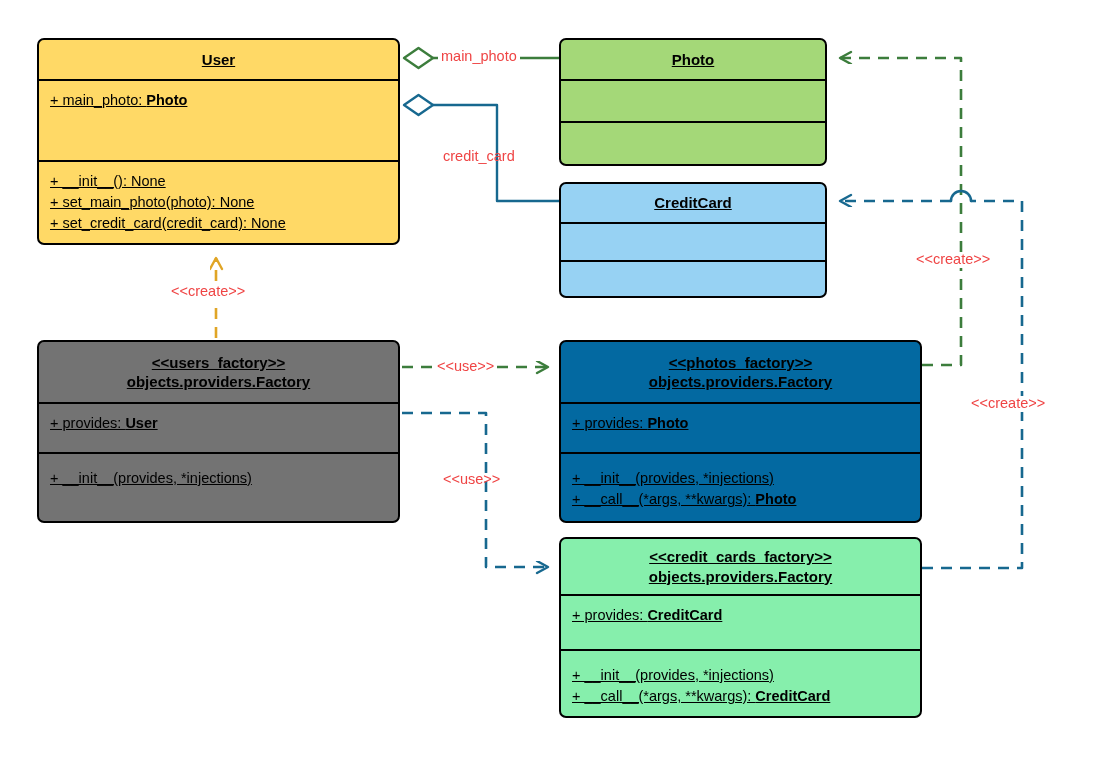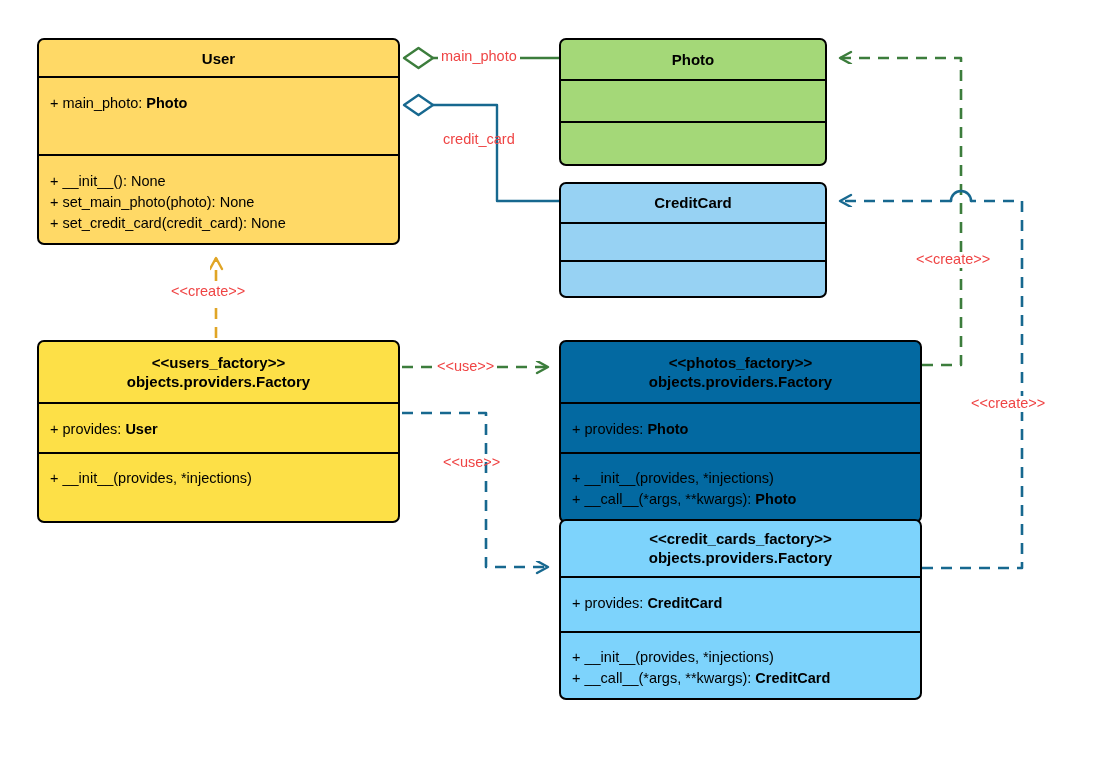--- a/index.html
+++ b/index.html
@@ -28,37 +28,38 @@
     box-sizing: border-box;
     border: 2.5px solid #000000;
     border-radius: 7px;
     overflow: hidden;
     display: flex;
     flex-direction: column;
   }
   .compartment {
     box-sizing: border-box;
     position: relative;
+    text-decoration: underline;
   }
   .compartment + .compartment {
     border-top: 2.5px solid #000000;
   }
   .c-title {
     display: flex;
     flex-direction: column;
     align-items: center;
     justify-content: center;
     font-weight: bold;
     font-size: 15px;
     color: #000000;
     line-height: 1.28;
     text-align: center;
   }
   .c-body {
-    padding: 15px 10px 9px 11px;
+    padding: 9px 10px 9px 11px;
     font-size: 14.5px;
     color: #000000;
     line-height: 1.45;
   }
   .c-body .row {
     white-space: nowrap;
   }
   .c-body .row b {
     font-weight: bold;
   }
@@ -66,20 +67,21 @@
     position: absolute;
     font-size: 14.5px;
     color: #ef4444;
     white-space: nowrap;
     background: #ffffff;
     padding: 0 3px;
     line-height: 1.1;
   }
   .edge-label.nobg {
     background: transparent;
+    margin-top: 17px;
   }
 </style>
 </head>
 <body>
 
 <div id="canvas">
 
   <svg class="edges" viewBox="0 0 1106 760">
     <defs>
       <marker id="arrowGreenOpen" markerWidth="16" markerHeight="16" refX="13" refY="6" orient="auto" markerUnits="userSpaceOnUse">
@@ -166,21 +168,21 @@
   </div>
 
   <div class="uml-class" style="left:559px; top:182px; width:268px; height:116px; background:#97D2F3;">
     <div class="compartment c-title" style="height:38px;">
       <div>CreditCard</div>
     </div>
     <div class="compartment" style="height:38px;"></div>
     <div class="compartment" style="flex:1;"></div>
   </div>
 
-  <div class="uml-class" style="left:37px; top:340px; width:363px; height:183px; background:#fde047;">
+  <div class="uml-class" style="left:37px; top:340px; width:363px; height:183px; background:#737373;">
     <div class="compartment c-title" style="height:60px;">
       <div>&lt;&lt;users_factory&gt;&gt;</div>
       <div>objects.providers.Factory</div>
     </div>
     <div class="compartment c-body" style="height:50px;">
       <div class="row">
         <span>+ provides: </span><b>User</b>
       </div>
     </div>
     <div class="compartment c-body" style="flex:1; padding-top:14px;">
@@ -199,21 +201,21 @@
       </div>
     </div>
     <div class="compartment c-body" style="flex:1; padding-top:14px;">
       <div class="row">+ __init__(provides, *injections)</div>
       <div class="row">
         <span>+ __call__(*args, **kwargs): </span><b>Photo</b>
       </div>
     </div>
   </div>
 
-  <div class="uml-class" style="left:559px; top:519px; width:363px; height:181px; background:#7dd3fc;">
+  <div class="uml-class" style="left:559px; top:537px; width:363px; height:181px; background:#86efac;">
     <div class="compartment c-title" style="height:60px;">
       <div>&lt;&lt;credit_cards_factory&gt;&gt;</div>
       <div>objects.providers.Factory</div>
     </div>
     <div class="compartment c-body" style="height:58px;">
       <div class="row">
         <span>+ provides: </span><b>CreditCard</b>
       </div>
     </div>
     <div class="compartment c-body" style="flex:1; padding-top:14px;">

